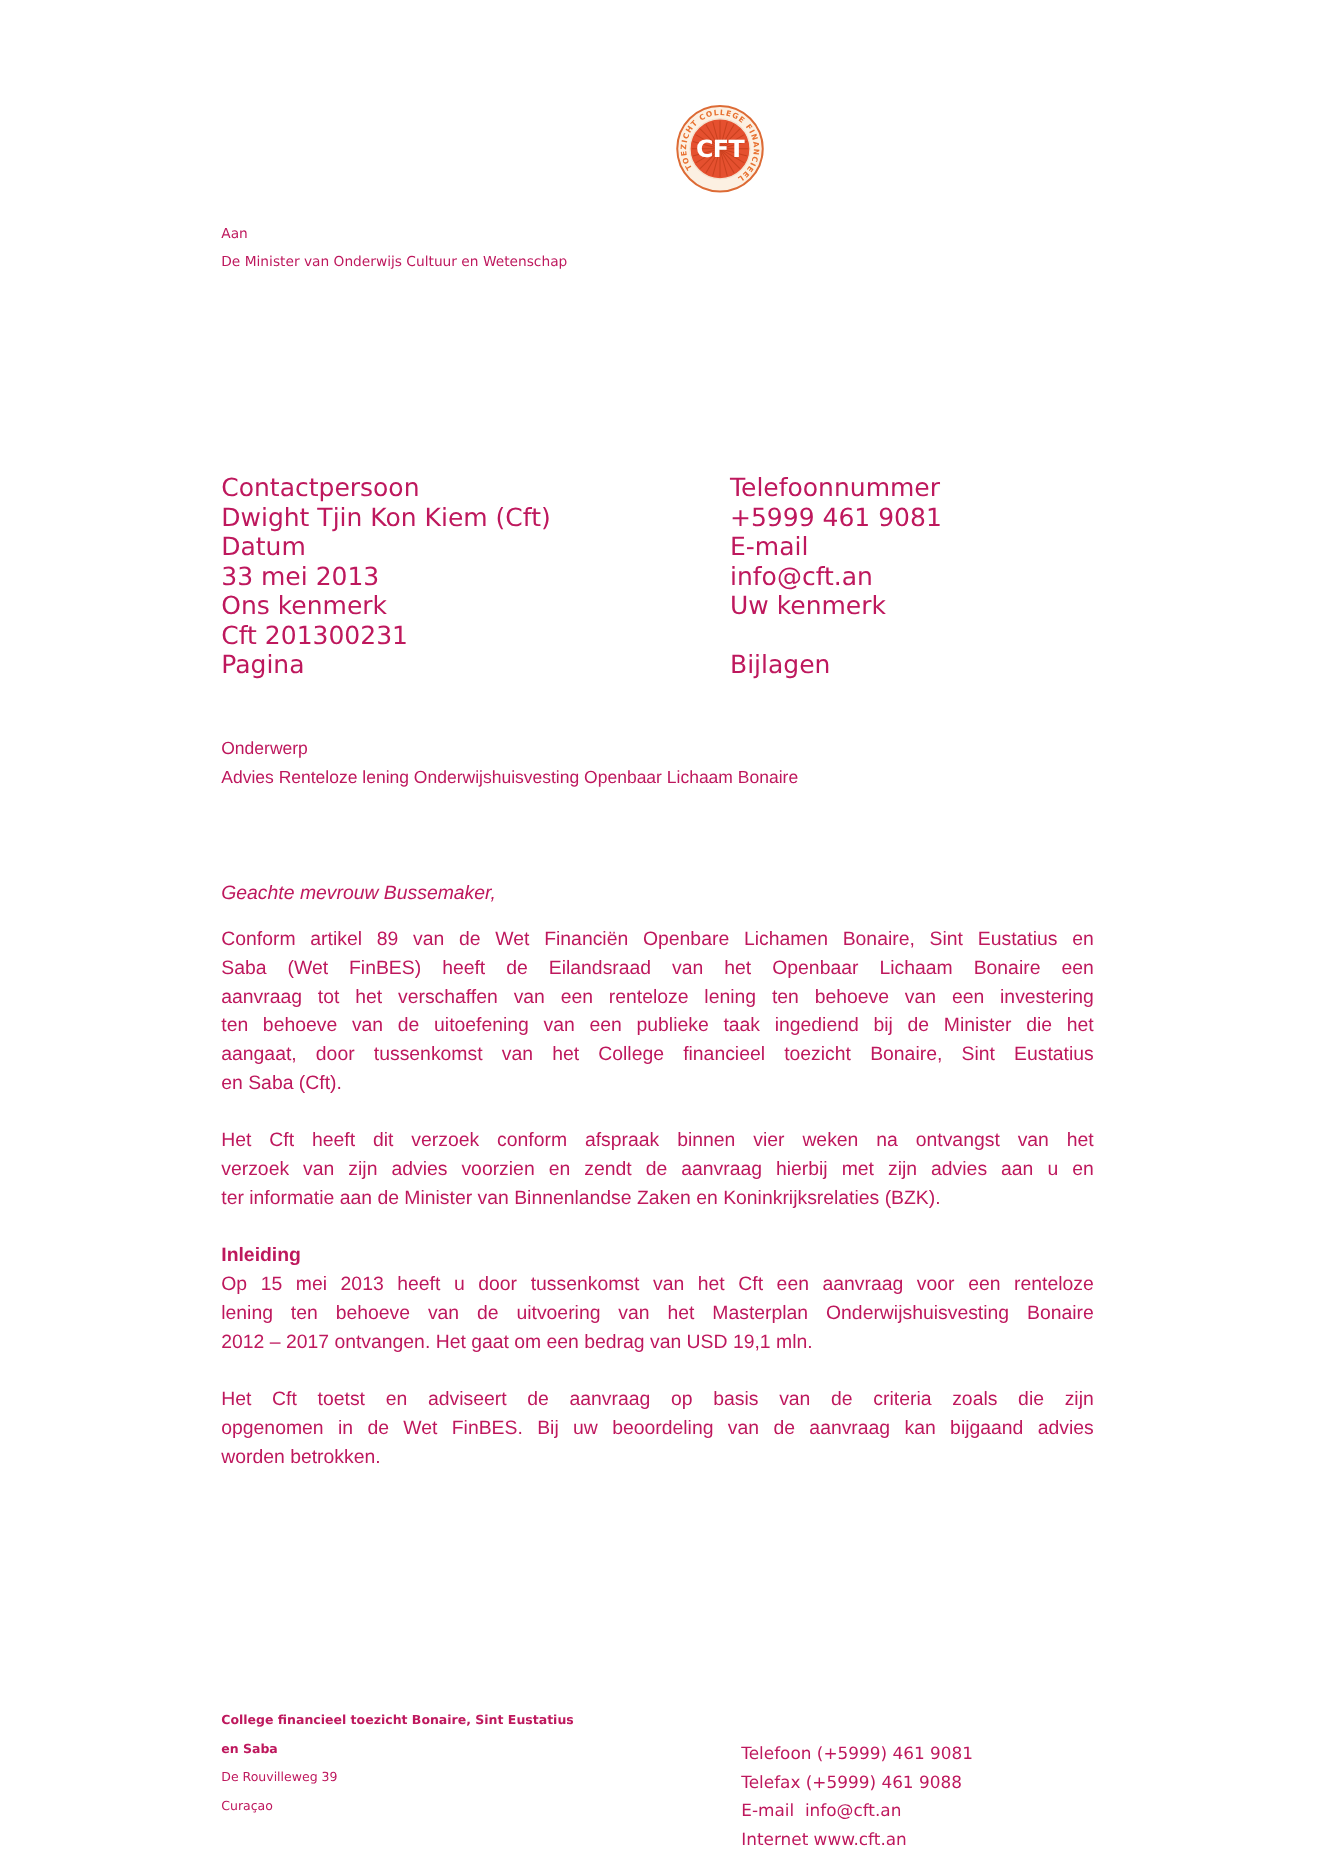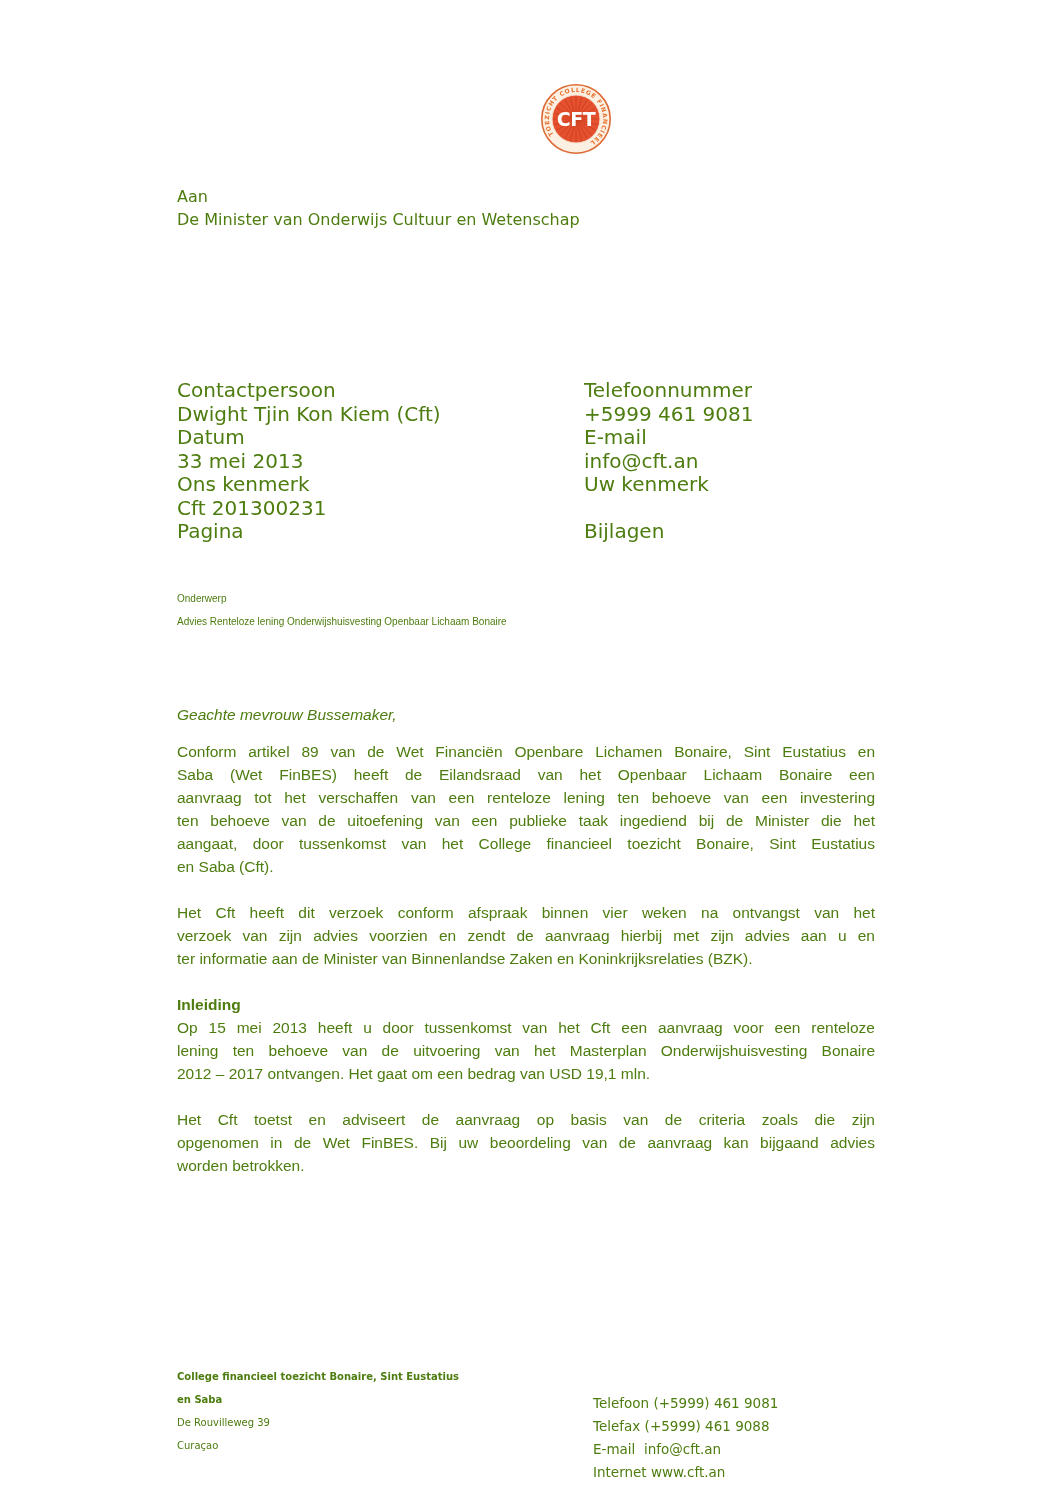--- a/index.html
+++ b/index.html
@@ -1,40 +1,40 @@
 <!DOCTYPE html>
 <html><head>
 <meta charset="utf-8">
 <style>
   html,body { margin:0; padding:0; background:#ffffff; }
   .page {
     position:relative;
     width:1058px; height:1497px;
     background:#ffffff;
     font-family:"DejaVu Sans", sans-serif;
-    color:#4d7c0f;
+    color:#be185d;
     overflow:hidden;
   }
   .abs { position:absolute; }
 
   
   .logo { left:540px; top:83px; width:72px; height:72px; }
 
   
-  .recipient { left:177px; top:185px; font-size:16px; line-height:23px; }
+  .recipient { left:177px; top:175px; font-size:11px; line-height:23px; }
 
   
   .meta { left:177px; top:379px; width:700px; font-size:20px; line-height:23.5px; }
   .meta-row { display:flex; }
   .meta-left { width:407px; flex:none; }
   .meta-right { flex:1; }
 
   
   .subject { left:177px; top:587px; width:700px;
-             font-family:"Liberation Sans", sans-serif; font-size:10px; line-height:23px; }
+             font-family:"Liberation Sans", sans-serif; font-size:14px; line-height:23px; }
 
   
   .letter-body { left:177px; top:703px; width:698px;
           font-family:"Liberation Sans", sans-serif; font-size:15.5px; line-height:23px; }
   .salutation { margin-bottom:14px;font-style:italic; }
   .para { margin-bottom:23px; }
   .para-heading { font-weight:bold; }
   .line { text-align:justify; text-align-last:justify; }
   .line.last { text-align-last:left; }
 

